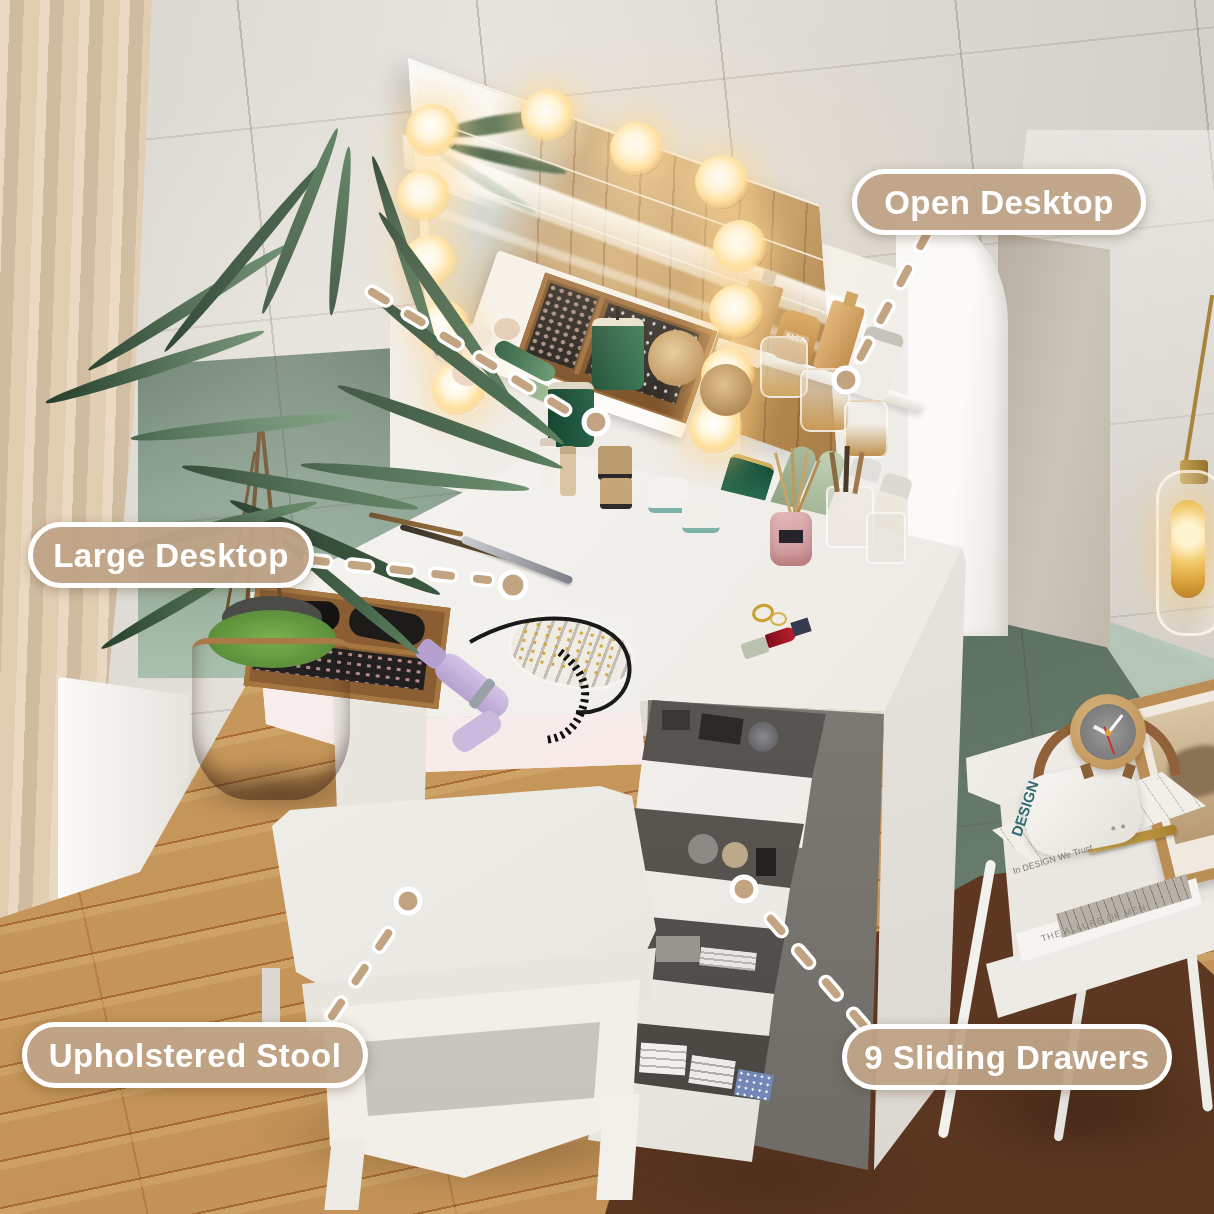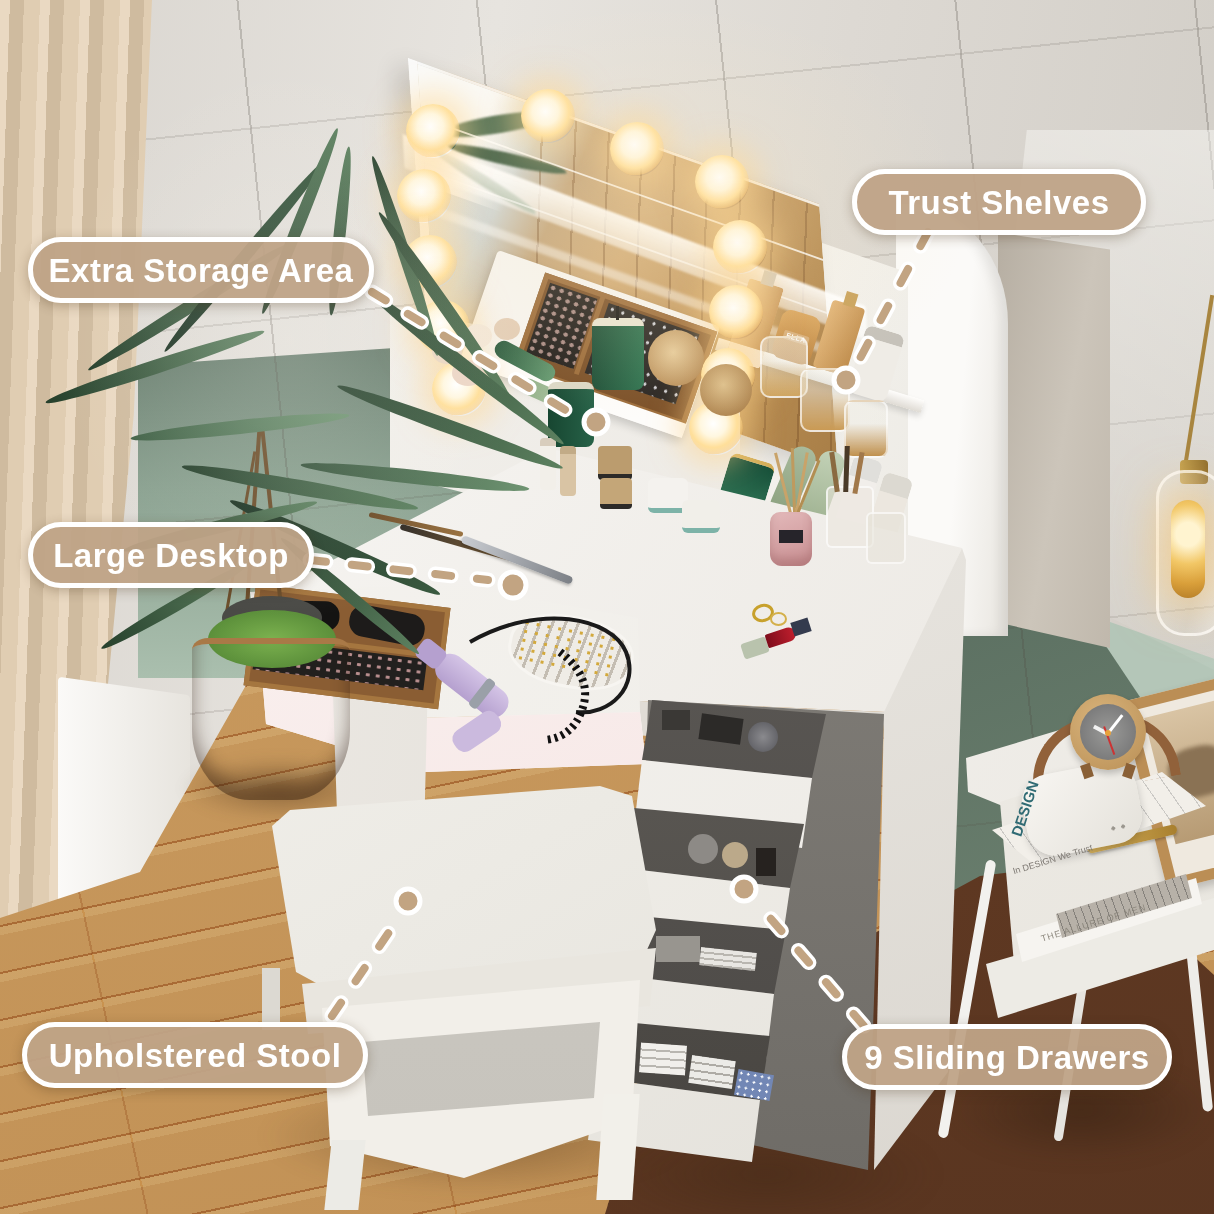--- a/index.html
+++ b/index.html
@@ -351,25 +351,22 @@
       <path d="M332,1016 L400,916" fill="none" stroke="#c2a482" stroke-width="8" stroke-dasharray="16 26" stroke-linecap="round"></path>
       <circle cx="408" cy="901" r="12" fill="#c2a482" stroke="#ffffff" stroke-width="5"></circle>
     </g>
     <g>
       <path d="M864,1026 L758,904" fill="none" stroke="#ffffff" stroke-width="15" stroke-dasharray="16 26" stroke-linecap="round"></path>
       <path d="M864,1026 L758,904" fill="none" stroke="#c2a482" stroke-width="8" stroke-dasharray="16 26" stroke-linecap="round"></path>
       <circle cx="744" cy="889" r="12" fill="#c2a482" stroke="#ffffff" stroke-width="5"></circle>
     </g>
   </svg>
 
-  <div class="pill" style="left:28px;top:237px;width:336px">
-    <span>Extra Storage Area</span>
-  </div>
   <div class="pill" style="left:852px;top:169px;width:284px">
-    <span>Trust Shelves</span>
+    <span>Open Desktop</span>
   </div>
   <div class="pill" style="left:28px;top:522px;width:276px">
     <span>Large Desktop</span>
   </div>
   <div class="pill" style="left:22px;top:1022px;width:336px">
     <span>Upholstered Stool</span>
   </div>
   <div class="pill" style="left:842px;top:1024px;width:320px">
     <span>9 Sliding Drawers</span>
   </div>

